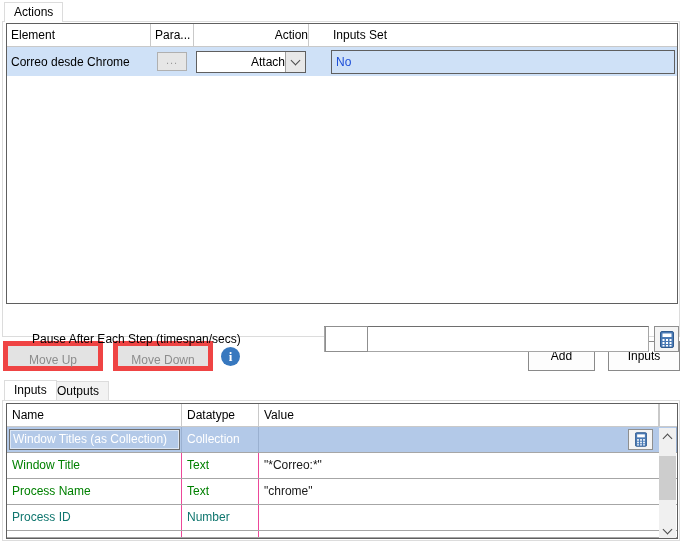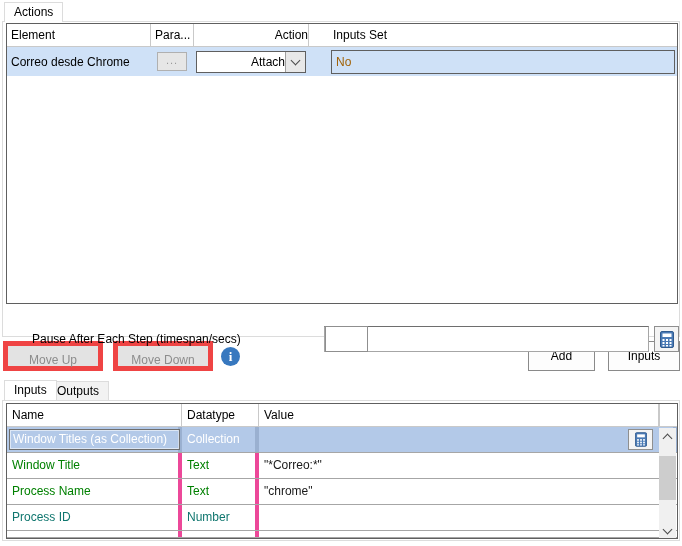--- a/index.html
+++ b/index.html
@@ -50,21 +50,21 @@
   .combo .combo-text { padding-left:4px; flex:1; }
   .combo .combo-btn { width:20px; height:100%; background:#e8e8e8;
     border-left:1px solid #9f9f9f; display:flex; align-items:center; justify-content:center; }
   .chev-down, .chev-up {
     width:7px; height:7px; border-right:1px solid #4a4a4a; border-bottom:1px solid #4a4a4a;
     transform:rotate(45deg); margin-top:-3px;
   }
   .chev-up { transform:rotate(-135deg); margin-top:4px; }
   .inputsset-box {
     flex:1; height:24px; margin:0 2px 0 2px; background:#cfe1f7;
-    border:1px solid #5f5f5f; line-height:22px; padding-left:4px; color:#a16207;
+    border:1px solid #5f5f5f; line-height:22px; padding-left:4px; color:#1d4ed8;
   }
 
   
   .pause-label { position:absolute; left:10px; top:310px;margin-left:19px; }
   .pause-input {
     position:absolute; left:321px; top:304px; width:325px; height:26px;
     background:#fff; border:1px solid #a6a6a6; border-top-color:#6e6e6e;
   }
   .pause-inner {
     position:absolute; left:0px; top:-1px; width:43px; height:26px;
@@ -97,21 +97,21 @@
     position:absolute; left:3px; top:2px; width:672px; height:136px;
     border:1px solid #5f5f5f; background:#fff; overflow:hidden;
   }
   .iohead { display:flex; height:23px; border-bottom:1px solid #c9c9c9; background:#fff; }
   .iohead .hc { line-height:22px; padding-left:5px; border-right:1px solid #c9c9c9;
                 white-space:nowrap; overflow:hidden; }
   .col-name { width:175px; } .col-dt { width:77px; } .col-val { flex:1; } .col-sb { width:18px; }
   .iohead .col-sb { border-right:none; border-left:1px solid #c9c9c9; }
 
   .iorow { display:flex; height:26px; border-bottom:1px solid #a6a6a6; background:#fff; position:relative; }
-  .iorow .rc { line-height:25px; padding-left:5px; border-right:4px solid #ec4899;
+  .iorow .rc { line-height:25px; padding-left:5px; border-right:1px solid #ec4899;
                white-space:nowrap; overflow:hidden; }
   .iorow .rc:last-of-type { border-right:none; }
   .iorow.sel { background:#b3c9e8; color:#fff; }
   .iorow.sel .rc { border-right-color:#9ab0d0; }
   .iorow.green .rc.col-name, .iorow.green .rc.col-dt { color:#008000; }
   .iorow.blue  .rc.col-name, .iorow.blue  .rc.col-dt { color:#0f766e; }
   .iorow .rc.col-val { color:#1a1a1a; }
   .name-focus {
     position:absolute; left:2px; top:2px; width:171px; height:21px;
     border:1px solid #6e6e6e; box-shadow:inset 0 0 0 1px rgba(255,255,255,.55);

